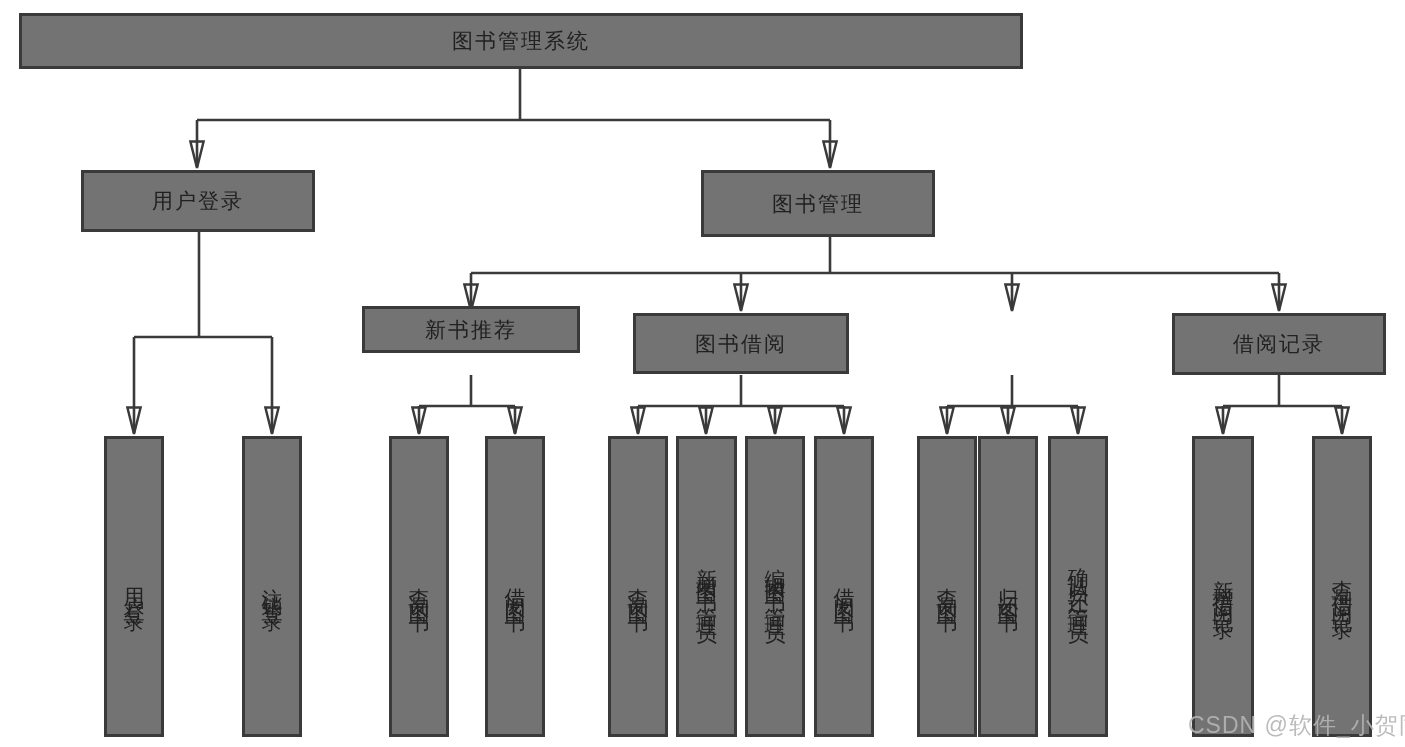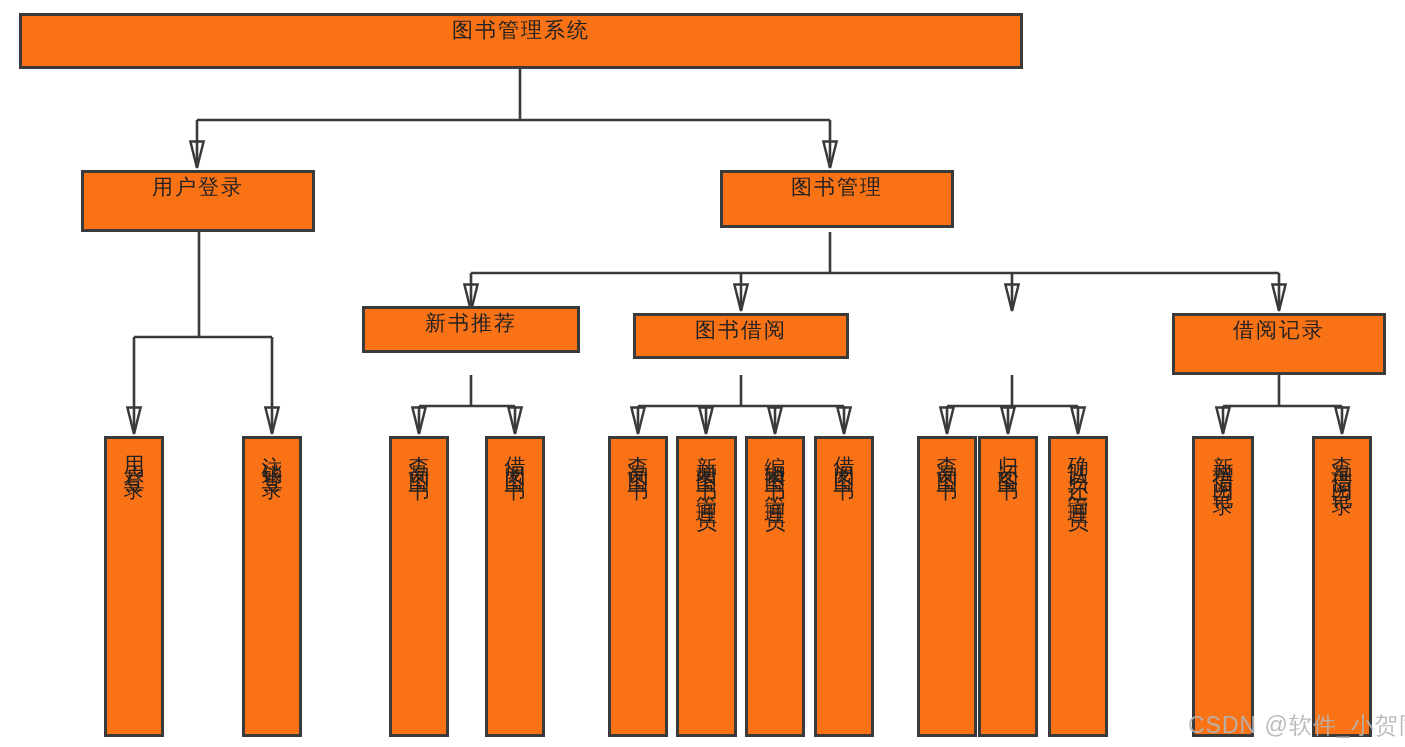--- a/index.html
+++ b/index.html
@@ -16,22 +16,23 @@
     position:relative;
     overflow:hidden;
   }
   .canvas{position:absolute;left:0;top:0;width:1405px;height:747px;}
   svg.connectors{position:absolute;left:0;top:0;z-index:1;}
   svg.connectors path{stroke:var(--line);stroke-width:2.6;fill:none;}
   .node{
     position:absolute;
     box-sizing:border-box;
     border:3px solid var(--line);
-    background:#f97316;
+    background:#737373;
     display:flex;
+    align-items:center;
     justify-content:center;
     z-index:2;
   }
   .node .lbl{
     font-size:21px;
     color:var(--text);
     letter-spacing:2px;
     white-space:nowrap;
   }
   .leaf .lbl{
@@ -119,28 +120,28 @@
     </g>
   </svg>
 
   <div class="node root" style="left:19px;top:13px;width:1004px;height:56px">
     <span class="lbl">图书管理系统</span>
   </div>
 
   <div class="node l2" style="left:81px;top:170px;width:234px;height:62px">
     <span class="lbl">用户登录</span>
   </div>
-  <div class="node l2" style="left:720px;top:170px;width:234px;height:58px">
+  <div class="node l2" style="left:701px;top:170px;width:234px;height:67px">
     <span class="lbl">图书管理</span>
   </div>
 
   <div class="node l3" style="left:362px;top:306px;width:218px;height:47px">
     <span class="lbl">新书推荐</span>
   </div>
-  <div class="node l3" style="left:633px;top:313px;width:216px;height:46px">
+  <div class="node l3" style="left:633px;top:313px;width:216px;height:61px">
     <span class="lbl">图书借阅</span>
   </div>
   <div class="node l3" style="left:1172px;top:313px;width:214px;height:62px">
     <span class="lbl">借阅记录</span>
   </div>
 
   <div class="node leaf" style="left:104px;top:436px;width:60px;height:301px">
     <span class="lbl">用户登录</span>
   </div>
   <div class="node leaf" style="left:242px;top:436px;width:60px;height:301px">

